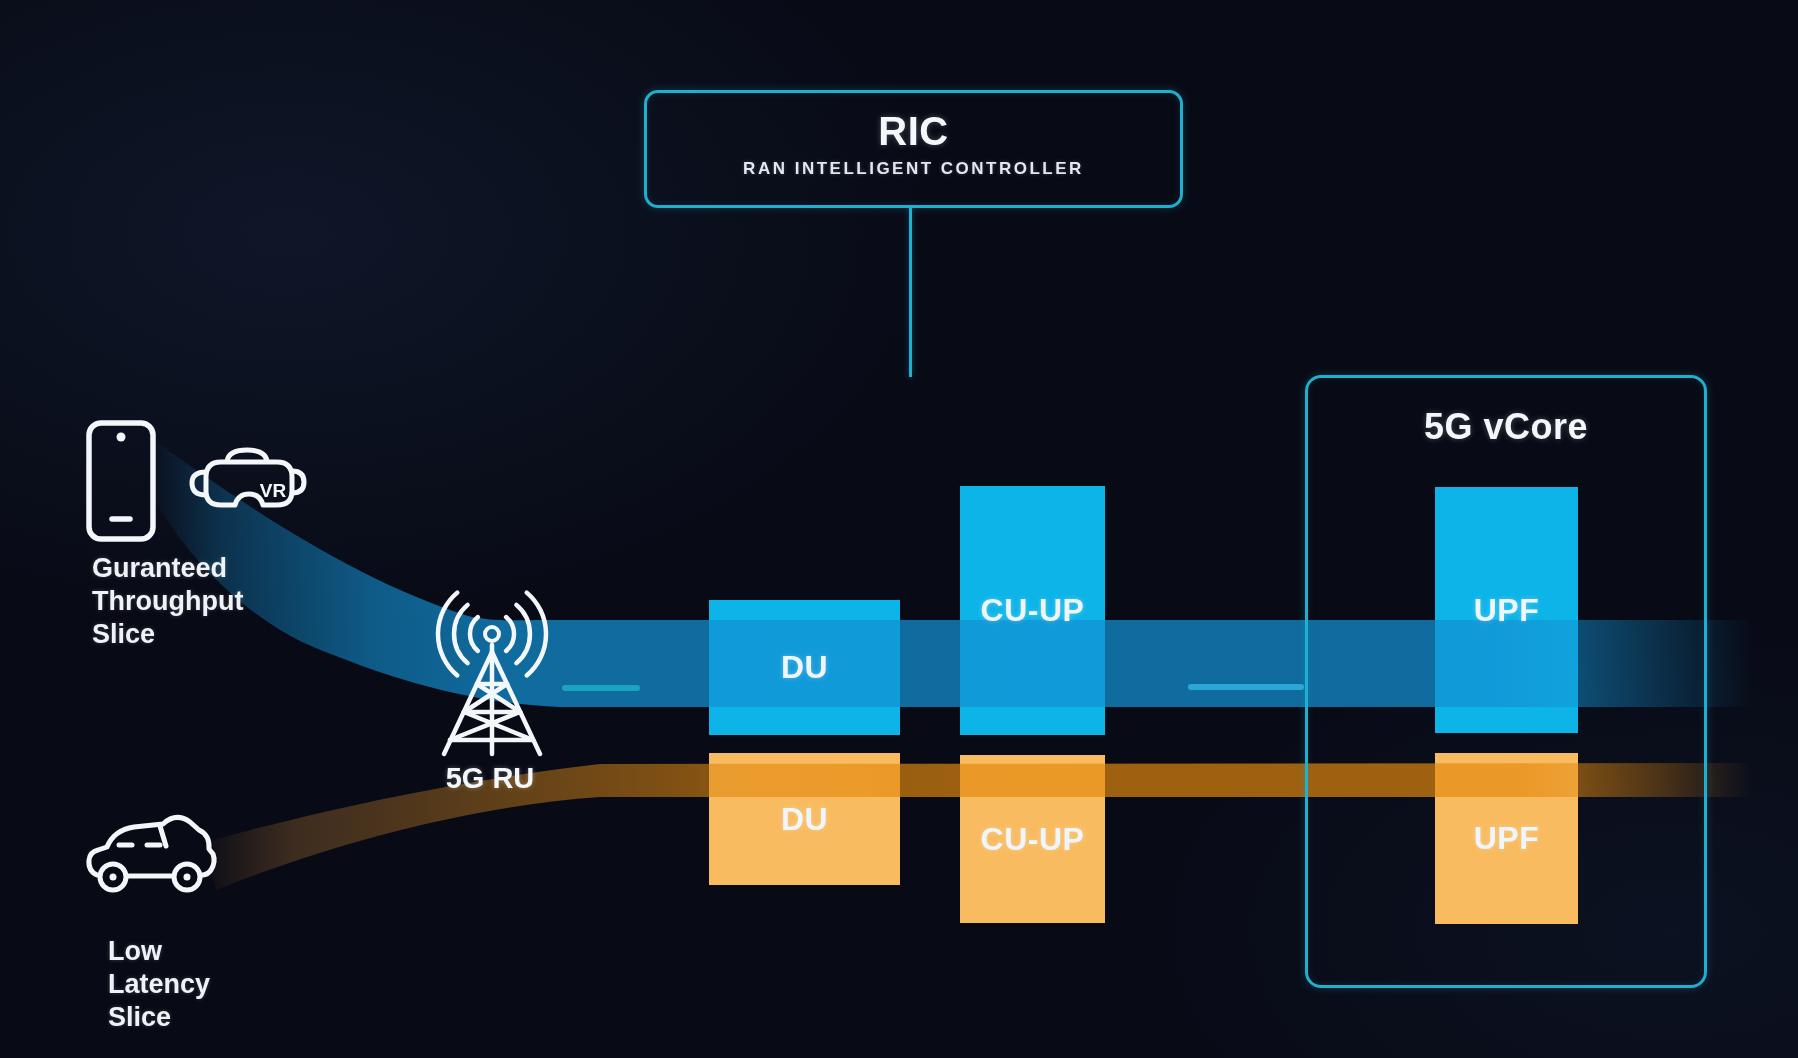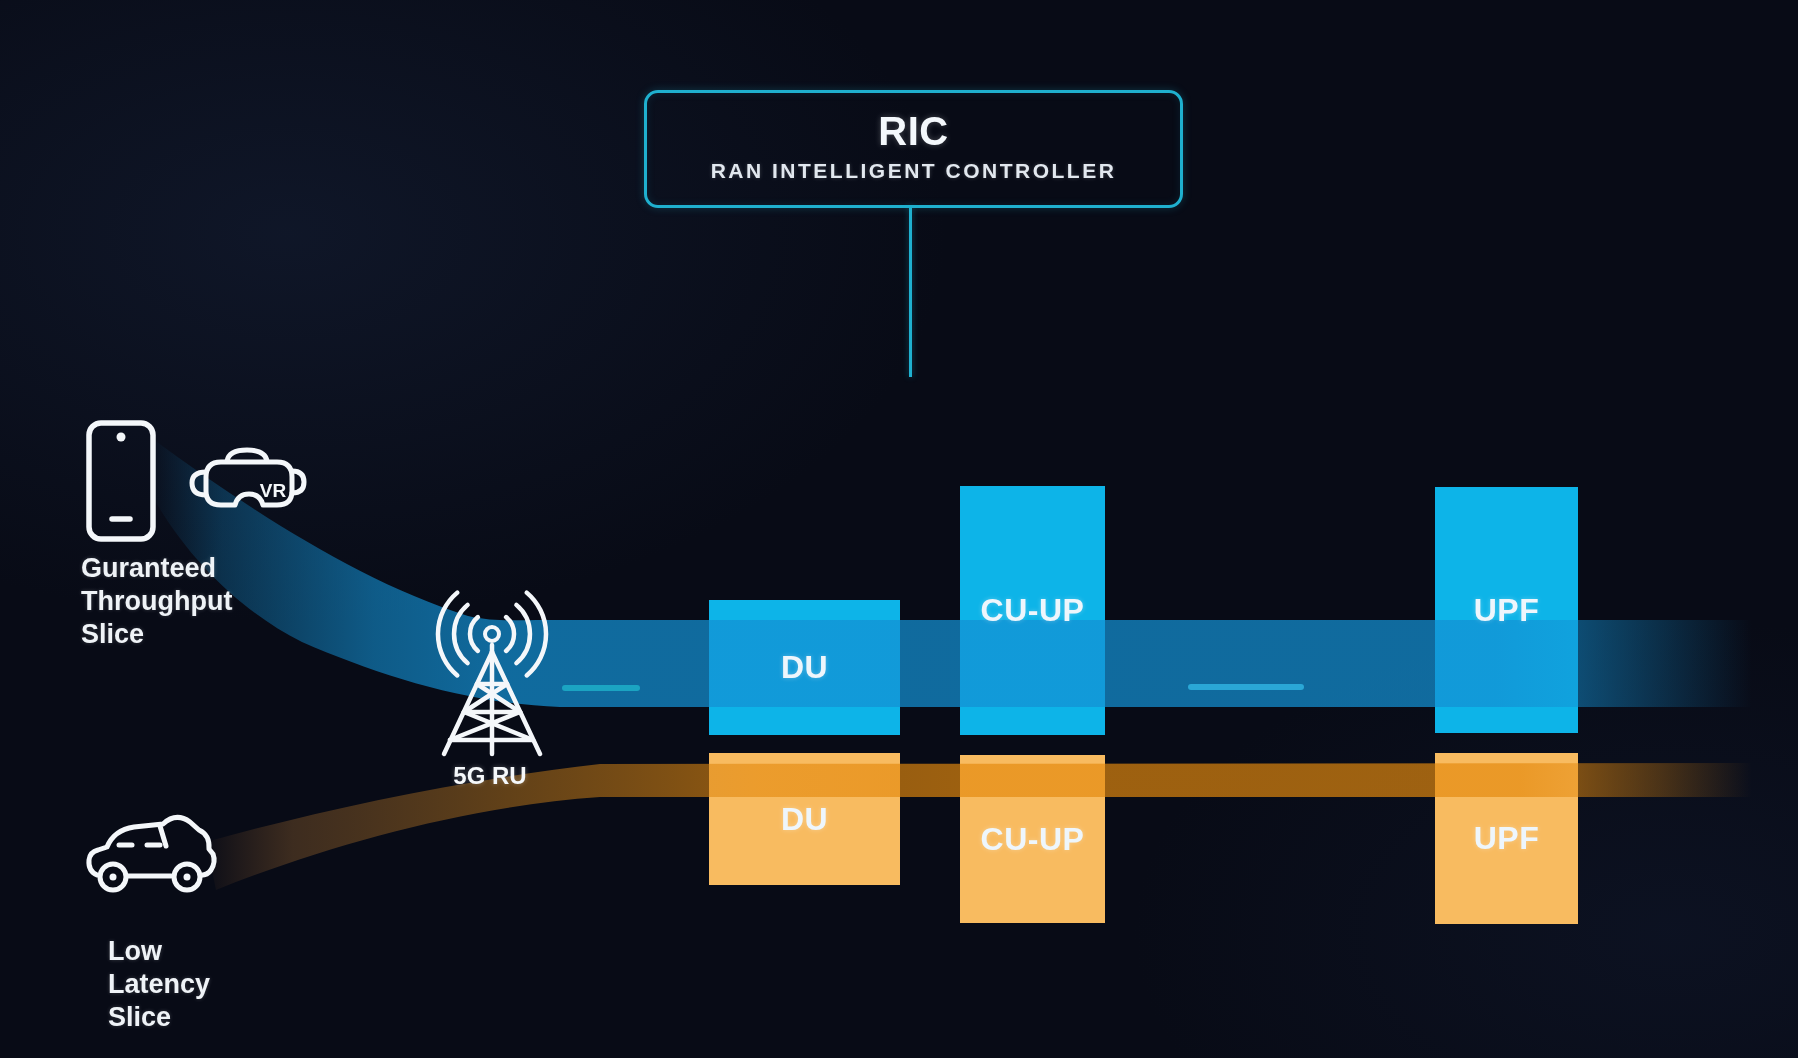--- a/index.html
+++ b/index.html
@@ -25,41 +25,41 @@
     position:absolute;border:3px solid #1fb0cf;border-radius:16px;
     box-shadow:0 0 8px rgba(31,176,207,.25), inset 0 0 8px rgba(31,176,207,.12);
     display:flex;flex-direction:column;align-items:center;
   }
   .frame .frame-title{
     font-weight:700;color:#f4f8fc;letter-spacing:.5px;
     text-shadow:0 0 6px rgba(255,255,255,.25);
   }
   .ric-title{font-size:40px;line-height:44px;margin-top:16px;}
   .ric-subtitle{
-    font-size:21px;font-weight:600;letter-spacing:2.5px;color:#e2e8ef;margin-top:6px;
+    font-size:17px;font-weight:600;letter-spacing:2.5px;color:#e2e8ef;margin-top:6px;
     text-shadow:0 0 4px rgba(255,255,255,.2);
   }
   .container-title{font-size:36px;margin-top:28px;}
   .connector{position:absolute;background:#1fb0cf;box-shadow:0 0 6px rgba(31,176,207,.4);}
   .dash{position:absolute;height:6px;border-radius:3px;}
   
   svg.icons{position:absolute;inset:0;z-index:4;pointer-events:none;}
   
   .labels{position:absolute;inset:0;z-index:5;}
   .block-label{
     position:absolute;display:flex;align-items:center;justify-content:center;
     font-size:32px;font-weight:700;color:#eef6fc;letter-spacing:.5px;
     text-shadow:0 0 5px rgba(255,255,255,.3);
   }
   .slice-label{
     position:absolute;font-size:27px;font-weight:700;line-height:33px;
     white-space:pre-line;color:#eff3f7;text-shadow:0 0 4px rgba(255,255,255,.2);
   }
   .ru-label{
-    position:absolute;font-size:24px;font-weight:700;color:#f5f8fb;
+    position:absolute;font-size:29px;font-weight:700;color:#f5f8fb;
     text-align:center;text-shadow:0 0 5px rgba(255,255,255,.3);
   }
 </style>
 </head>
 <body>
 
 <div class="stage">
 
   <div class="blocks">
     <div class="block blue" style="left:709px;top:600px;width:191px;height:135px;"></div>
@@ -107,20 +107,23 @@
   <div class="outlines">
 
     <div class="frame" style="left:644px;top:90px;width:533px;height:112px;border-radius:14px;">
       <div class="frame-title ric-title">RIC</div>
       <div class="ric-subtitle">RAN INTELLIGENT CONTROLLER</div>
     </div>
 
     <div class="connector" style="left:909px;top:205px;width:3px;height:172px;"></div>
 
 
+    <div class="frame" style="left:1305px;top:375px;width:396px;height:607px;">
+      <div class="frame-title container-title">5G vCore</div>
+    </div>
 
     <div class="dash" style="left:562px;top:685px;width:78px;background:#1ba4c2;"></div>
     <div class="dash" style="left:1188px;top:684px;width:116px;background:#2aa7d6;"></div>
   </div>
 
   <svg class="icons" width="1798" height="1058" viewBox="0 0 1798 1058">
 
     <g stroke="#f4f7fa" stroke-width="5.5" fill="none" stroke-linecap="round" stroke-linejoin="round">
       <rect x="89" y="423" width="64" height="116" rx="12"></rect>
       <circle cx="121" cy="437" r="4.5" fill="#f4f7fa" stroke="none"></circle>
@@ -168,21 +171,21 @@
 
   <div class="labels">
 
     <div class="block-label" style="left:709px;top:600px;width:191px;height:135px;">DU</div>
     <div class="block-label" style="left:960px;top:486px;width:145px;height:249px;">CU-UP</div>
     <div class="block-label" style="left:709px;top:753px;width:191px;height:132px;">DU</div>
     <div class="block-label" style="left:960px;top:755px;width:145px;height:168px;">CU-UP</div>
     <div class="block-label" style="left:1435px;top:487px;width:143px;height:246px;">UPF</div>
     <div class="block-label" style="left:1435px;top:753px;width:143px;height:171px;">UPF</div>
 
-    <div class="slice-label" style="left:81px;top:552px;">Guranteed
+    <div class="slice-label" style="left:92px;top:552px;">Guranteed
 Throughput
 Slice</div>
     <div class="slice-label" style="left:88px;top:935px;margin-left:20px;">Low
 Latency
 Slice</div>
 
     <div class="ru-label" style="left:434px;top:762px;width:112px;">5G RU</div>
   </div>
 
 </div>

